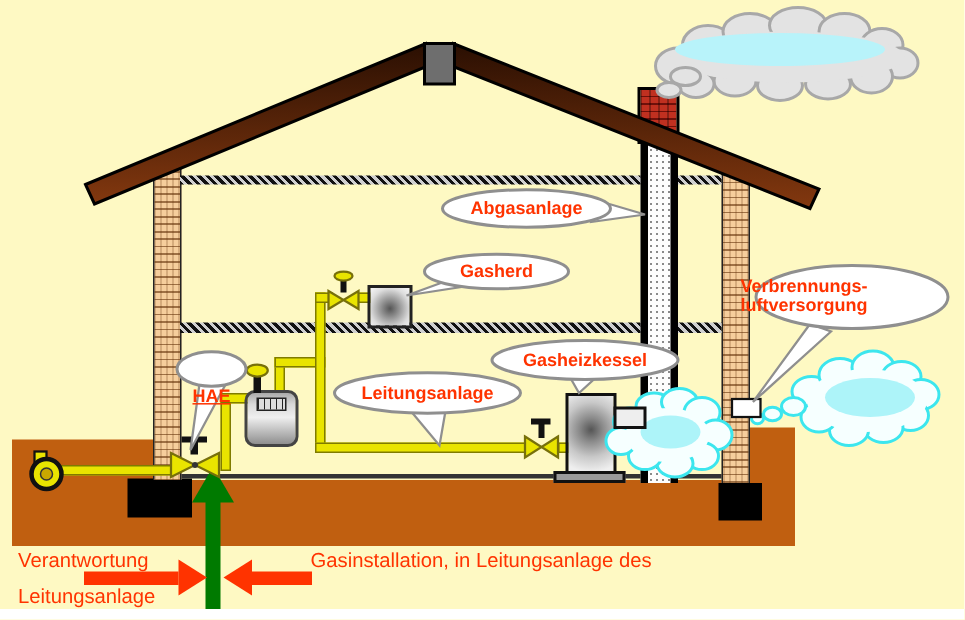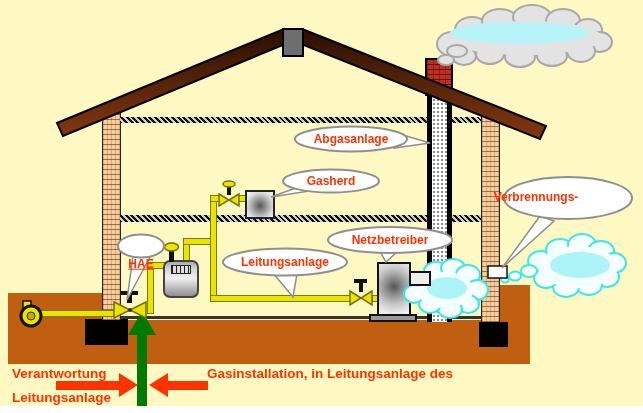--- a/index.html
+++ b/index.html
@@ -40,21 +40,21 @@
   .garrow-head{width:0;height:0;border-left:14px solid transparent;border-right:14px solid transparent;
                border-bottom:24px solid #007A00;}
   .rarrow-shaft{background:#FF3300;}
   .rarrow-head-r{width:0;height:0;border-top:12px solid transparent;border-bottom:12px solid transparent;
                  border-left:19px solid #FF3300;}
   .rarrow-head-l{width:0;height:0;border-top:12px solid transparent;border-bottom:12px solid transparent;
                  border-right:19px solid #FF3300;}
   
   .bubble-label{position:absolute;transform:translate(-50%,-50%);color:#FF3300;font-weight:bold;
                 font-size:12px;line-height:1.05;white-space:nowrap;text-align:center;}
-  .footer-label{position:absolute;color:#FF3300;font-weight:bold;font-size:13.5px;white-space:nowrap;}
+  .footer-label{position:absolute;color:#FF3300;font-weight:normal;font-size:13.5px;white-space:nowrap;}
   svg{display:block;}
 </style>
 </head>
 <body>
 
 <div class="stage">
 
   <div class="abs ground" style="left:8px;top:293px;width:94px;height:71px;"></div>
   <div class="abs ground" style="left:102px;top:320px;width:398px;height:44px;"></div>
   <div class="abs ground" style="left:500px;top:285px;width:30px;height:79px;"></div>
@@ -209,24 +209,25 @@
       <ellipse cx="285" cy="262" rx="62" ry="13.5" stroke-width="2"></ellipse>
       <polygon points="133,256 127,300 150,257" stroke-width="1.5"></polygon>
       <ellipse cx="141" cy="246" rx="23" ry="11.5" stroke-width="2"></ellipse>
       <polygon points="540,216 502,268 554,221" stroke-width="1.5"></polygon>
       <ellipse cx="568" cy="198" rx="64" ry="21" stroke-width="2"></ellipse>
     </g>
   </svg>
 
   <span class="bubble-label" style="left:351px;top:139px;">Abgasanlage</span>
   <span class="bubble-label" style="left:331px;top:181px;">Gasherd</span>
-  <span class="bubble-label" style="left:390px;top:240px;">Netzbetreiber</span>
+  <span class="bubble-label" style="left:390px;top:240px;">Gasheizkessel</span>
   <span class="bubble-label" style="left:285px;top:262px;">Leitungsanlage</span>
   <span class="bubble-label" style="left:141px;top:264px;text-decoration:underline;">HAE</span>
   <span class="bubble-label" style="left:536px;top:197px;">
     <span style="display:block;">Verbrennungs-</span>
+    <span style="display:block;">luftversorgung</span>
   </span>
 
   <span class="footer-label" style="left:12px;top:366px;">Verantwortung</span>
   <span class="footer-label" style="left:12px;top:390px;">Leitungsanlage</span>
   <span class="footer-label" style="left:207px;top:366px;">Gasinstallation, in Leitungsanlage des</span>
 
 </div>
 
 </body></html>

